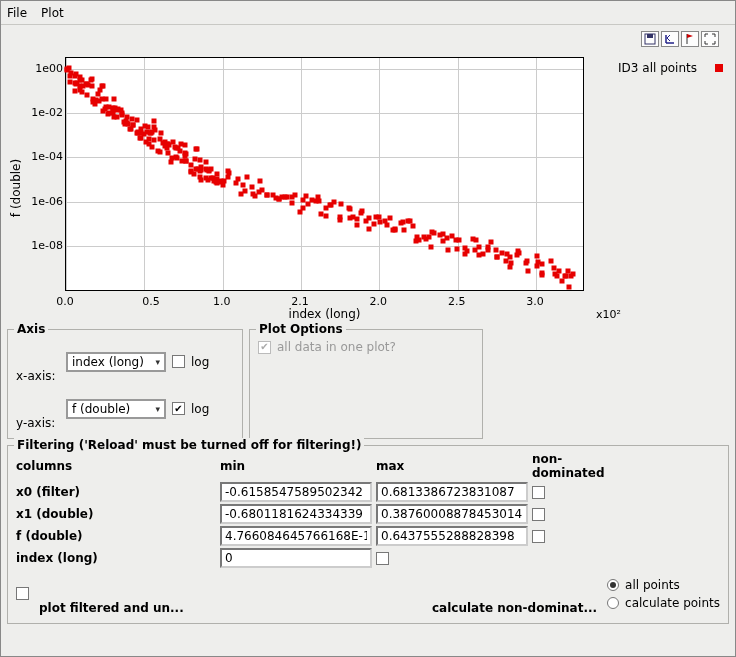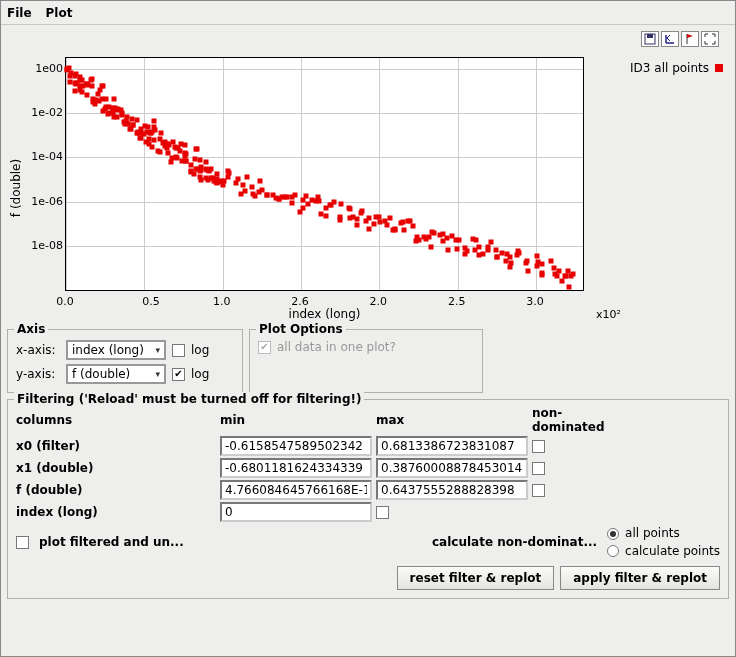--- a/index.html
+++ b/index.html
@@ -4,49 +4,49 @@
 <style>
 * { box-sizing: border-box; margin: 0; padding: 0; }
 body { font-family: "DejaVu Sans", Arial, sans-serif; font-size: 12px; background: #e8e8e8; color: #000; }
 .window { width: 736px; height: 657px; background: #eeeeec; border: 1px solid #888; display: flex; flex-direction: column; }
 .titlebar { height: 24px; background: linear-gradient(#f2f2f0, #dcdcd8); display: flex; align-items: center; border-bottom: 1px solid #c8c8c4; padding: 0 4px; position: relative; }
 .titlebar-icon { width: 16px; height: 16px; margin-right: 6px; }
 .titlebar-title { flex: 1; text-align: center; color: #666; font-size: 12px; }
 .titlebar-buttons { display: flex; gap: 2px; }
 .tb-btn { width: 18px; height: 18px; border: 1px solid #aaa; border-radius: 9px; background: linear-gradient(#fff,#ddd); display: flex; align-items: center; justify-content: center; font-size: 10px; color: #555; }
 .menubar { height: 24px; display: flex; align-items: center; padding: 0 6px; gap: 14px; border-bottom: 1px solid #c8c8c4; }
-.menubar span { font-weight: bold; }
+.menubar span { font-weight: normal; }
 .content { flex: 1; padding: 6px; display: flex; flex-direction: column; gap: 6px; overflow: hidden; }
 .toolbar-row { display: flex; justify-content: flex-end; gap: 2px; padding-right: 10px; }
 .tool-btn { width: 18px; height: 16px; border: 1px solid #888; background: #fdfdfd; display: flex; align-items: center; justify-content: center; }
 .chart-wrap { height: 270px; display: flex; }
 .ylabel-col { width: 18px; display: flex; align-items: center; justify-content: center; }
 .ylabel { transform: rotate(-90deg); white-space: nowrap; font-size: 12px; }
 .chart-col { flex: 1; display: flex; flex-direction: column; }
 .plot-area { flex: 1; position: relative; }
 .plot-frame { position: absolute; left: 40px; top: 4px; right: 145px; bottom: 32px; border: 1px solid #000; background: #fff; }
 .plot-frame .plot-inner { width: 100%; height: 100%; position: relative; }
 .grid-v, .grid-h { position: absolute; background: #ccc; }
 .grid-v { top: 0; bottom: 0; width: 1px; }
 .grid-h { left: 0; right: 0; height: 1px; }
 .ytick { position: absolute; right: calc(100% - 38px); font-size: 11px; transform: translateY(-50%); }
 .xtick { position: absolute; top: calc(100% - 28px); font-size: 11px; transform: translateX(-50%); }
 .xlabel-row { position: absolute; bottom: 2px; left: 40px; right: 145px; text-align: center; font-size: 12px; }
 .xexp { position: absolute; right: 108px; bottom: 2px; font-size: 11px; }
-.legend { position: absolute; right: 6px; top: 8px; font-size: 12px; display: flex; align-items: center; gap: 6px; }
+.legend { position: absolute; right: 6px; top: 8px; font-size: 12px; display: flex; align-items: center; gap: 18px; }
 .legend-box { width: 8px; height: 8px; background: #e60000; display: inline-block; }
 .point { position: absolute; width: 5px; height: 5px; background: #e60000; transform: translate(-50%, -50%); }
 .panels { display: flex; gap: 6px; }
 .fieldset { border: 1px solid #b0b0ac; padding: 6px 8px 8px 8px; position: relative; }
 .fieldset > .legend-title { position: absolute; top: -8px; left: 6px; background: #eeeeec; padding: 0 3px; font-weight: bold; font-size: 12px; }
 .axis-panel { width: 236px; }
 .plotopt-panel { width: 234px; }
 .reload-panel { flex: 1; }
 .row { display: flex; align-items: center; gap: 6px; margin-top: 4px; }
-.lbl { display: inline-block; }
+.lbl { display: inline-block; margin-top: 29px; }
 .select { border: 2px solid #999; background: #fff; padding: 1px 18px 1px 4px; position: relative; height: 20px; display: flex; align-items: center; min-width: 100px; }
 .select::after { content: "▾"; position: absolute; right: 4px; font-size: 9px; color: #333; }
 .checkbox { width: 13px; height: 13px; border: 1px solid #777; background: #fff; display: inline-flex; align-items: center; justify-content: center; font-size: 10px; line-height: 1; }
 .checkbox.checked::before { content: "✔"; }
 .radio { width: 12px; height: 12px; border: 1px solid #777; border-radius: 6px; background: #fff; display: inline-flex; align-items: center; justify-content: center; }
 .radio.checked::before { content: ""; width: 6px; height: 6px; background: #333; border-radius: 3px; }
 .disabled { color: #999; }
 .input { border: 2px inset #ccc; background: #fff; padding: 1px 3px; height: 20px; font-family: inherit; font-size: 12px; width: 100%; }
 .input[disabled] { background: #eee; color: #999; }
 .filter-panel { }
@@ -406,21 +406,21 @@
                 <div class="point" style="left: 504.664px; top: 218.174px;"></div>
                 <div class="point" style="left: 506.557px; top: 215.567px;"></div>
                 <div class="point" style="left: 503.414px; top: 228.597px;"></div>
               </div>
           </div>
           <div class="xlabel-row">index (long)</div>
           <div class="xexp">x10²</div>
         <div class="xtick" style="left: 40px;">0.0</div>
             <div class="xtick" style="left: 126px;">0.5</div>
             <div class="xtick" style="left: 196.667px;">1.0</div>
-            <div class="xtick" style="left: 275px;">2.6</div>
+            <div class="xtick" style="left: 275px;">2.1</div>
             <div class="xtick" style="left: 353.333px;">2.0</div>
             <div class="xtick" style="left: 431.667px;">2.5</div>
             <div class="xtick" style="left: 510px;">3.0</div>
             <div class="ytick" style="top: 15.0476px;">1e00</div>
             <div class="ytick" style="top: 59.2381px;">1e-02</div>
             <div class="ytick" style="top: 103.429px;">1e-04</div>
             <div class="ytick" style="top: 147.619px;">1e-06</div>
             <div class="ytick" style="top: 191.81px;">1e-08</div>
           </div>
       </div>
@@ -480,31 +480,27 @@
           <input class="input" value="0" style="">
           <span class="checkbox"></span>
         </div>
 
       <div class="calc-row">
         <span class="checkbox"></span>
         <span class="lbl" style="font-weight:bold">plot filtered and un...</span>
         <span style="flex:1"></span>
         <span class="lbl" style="font-weight:bold">calculate non-dominat...</span>
         <div style="display:flex;flex-direction:column;gap:4px">
-          <div style="display:flex;align-items:flex-end;gap:6px">
+          <div style="display:flex;align-items:center;gap:6px">
             <span class="radio checked"></span>
             <span>all points</span>
           </div>
           <div style="display:flex;align-items:center;gap:6px">
             <span class="radio"></span>
             <span>calculate points</span>
           </div>
         </div>
       </div>
 
-      <div class="btn-row">
-        <button class="btn">reset filter &amp; replot</button>
-        <button class="btn">apply filter &amp; replot</button>
-      </div>
     </div>
 
   </div>
 </div>
 
 </body></html>

